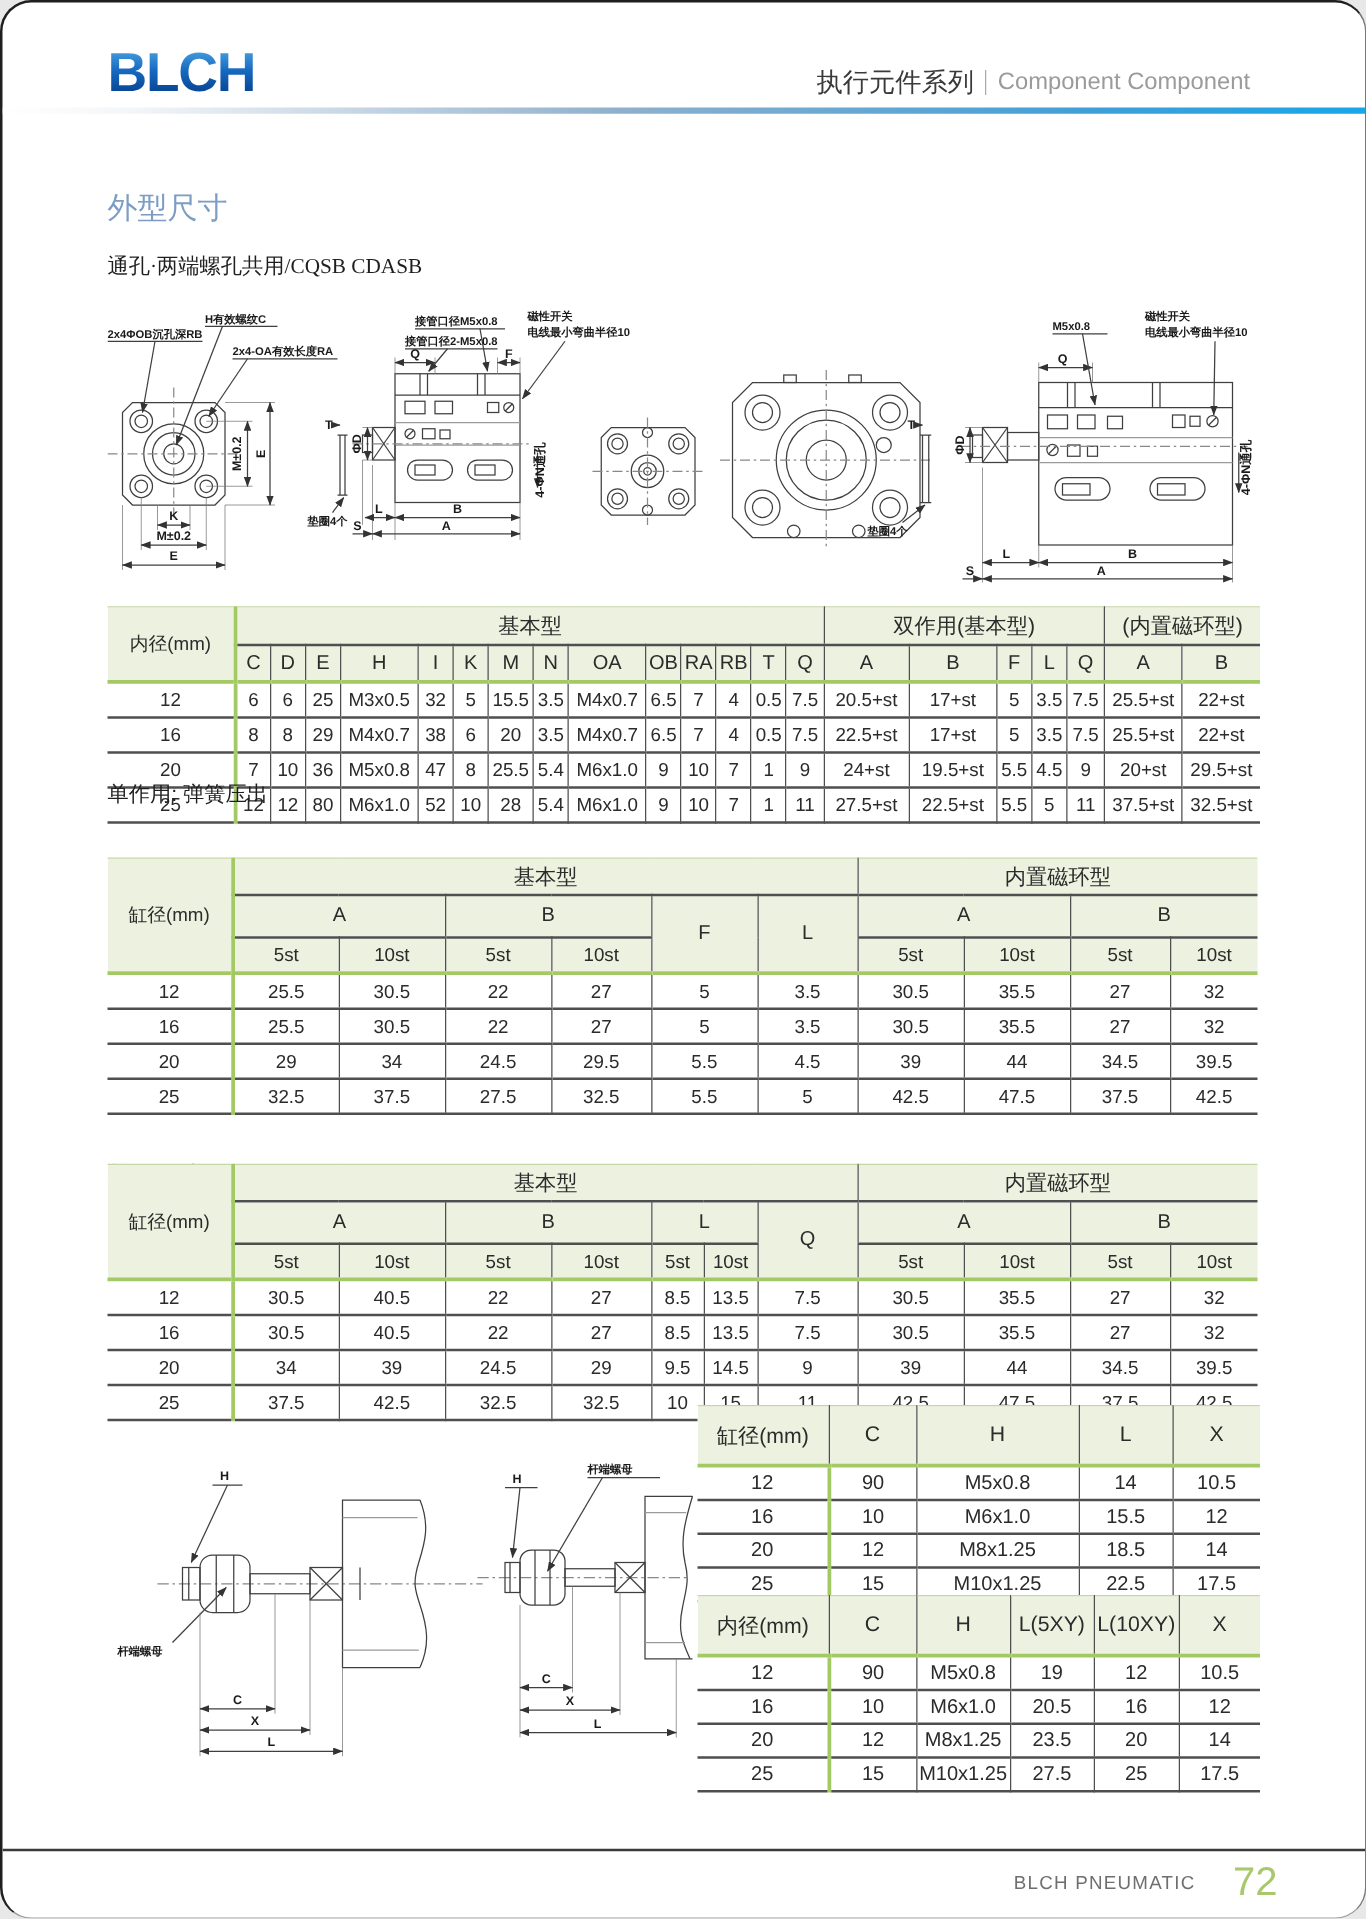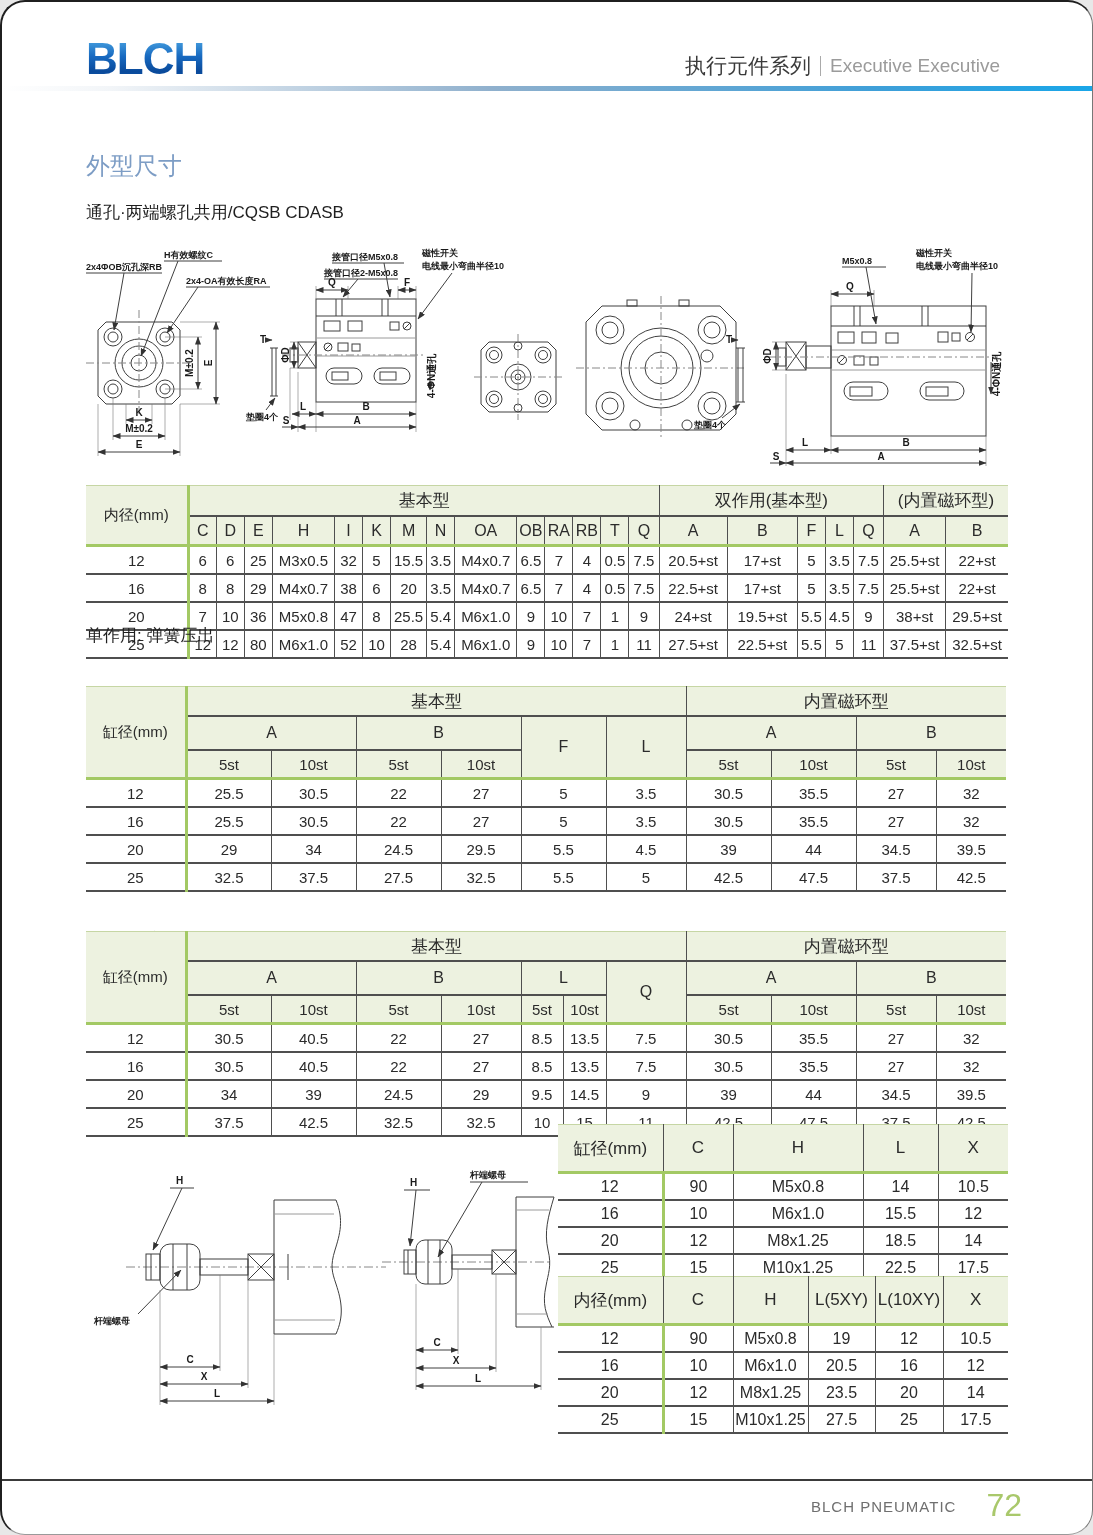--- a/index.html
+++ b/index.html
@@ -18,21 +18,21 @@
   }
   .series{position:absolute;top:50px;right:92px;display:flex;align-items:center;}
   .series .cn{font-size:21px;color:#3a3a3a;}
   .series .divider{width:1px;height:20px;background:#aaa;margin:0 9px;}
   .series .en{font-size:19px;color:#9b9b9b;}
   .rule{
     position:absolute;left:0;top:84px;width:100%;height:5px;
     background:linear-gradient(90deg,#ffffff 0%,#f2f5f8 10%,#8fb0cd 45%,#3f9fd8 80%,#19a6e8 100%);
   }
   .page-title{position:absolute;left:84px;top:148px;font-size:24px;color:#7d9dc5;}
-  .subtitle{position:absolute;left:84px;top:199px;font-size:17px;color:#1f1f1f;}
+  .subtitle{position:absolute;left:84px;top:199px;font-size:17px;color:#1f1f1f;font-family:Liberation Serif, serif;}
   .sec-title{position:absolute;left:84px;font-size:17px;color:#1f1f1f;}
   
   .draw{position:absolute;}
   svg text{font-family:"Liberation Sans","DejaVu Sans",sans-serif;}
   .dimtx{font-size:10px;font-weight:bold;fill:#1a1a1a;}
   .lbl{font-size:9px;font-weight:600;fill:#1a1a1a;}
   
   table.dt{border-collapse:collapse;table-layout:fixed;position:absolute;background:#fff;
     border-top:1px solid #c6d6a4;border-bottom:2px solid #4f4f4f;}
   table.dt th{background:#edf2e0;font-weight:normal;}
@@ -60,21 +60,21 @@
 </style>
 </head>
 <body>
 
 <div class="page">
 
   <div class="logo">BLCH</div>
   <div class="series">
     <span class="cn">执行元件系列</span>
     <span class="divider"></span>
-    <span class="en">Executive Executive</span>
+    <span class="en">Component Component</span>
   </div>
   <div class="rule"></div>
 
   <div class="page-title">外型尺寸</div>
   <div class="subtitle">通孔·两端螺孔共用/CQSB CDASB</div>
 
   <svg class="draw" style="left:84px;top:242px" width="922" height="234" viewBox="0 0 922 234">
     <defs>
       <marker id="ae" viewBox="0 0 8 6" markerWidth="8" markerHeight="6" refX="7.5" refY="3" orient="auto" markerUnits="userSpaceOnUse">
           <path d="M0 0L8 3L0 6Z" fill="#333"></path>
@@ -449,21 +449,21 @@
           <td>9</td>
           <td>10</td>
           <td>7</td>
           <td>1</td>
           <td>9</td>
           <td>24+st</td>
           <td>19.5+st</td>
           <td>5.5</td>
           <td>4.5</td>
           <td>9</td>
-          <td>38+st</td>
+          <td>20+st</td>
           <td>29.5+st</td>
         </tr>
         <tr>
           <td>25</td>
           <td>12</td>
           <td>12</td>
           <td>80</td>
           <td>M6x1.0</td>
           <td>52</td>
           <td>10</td>

